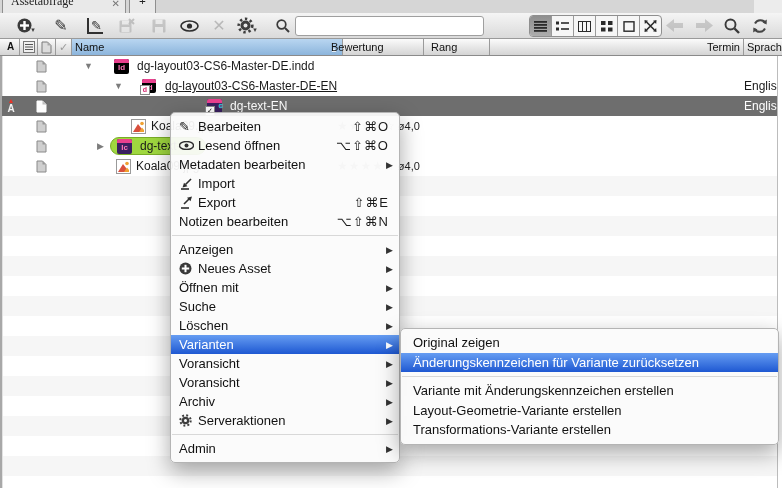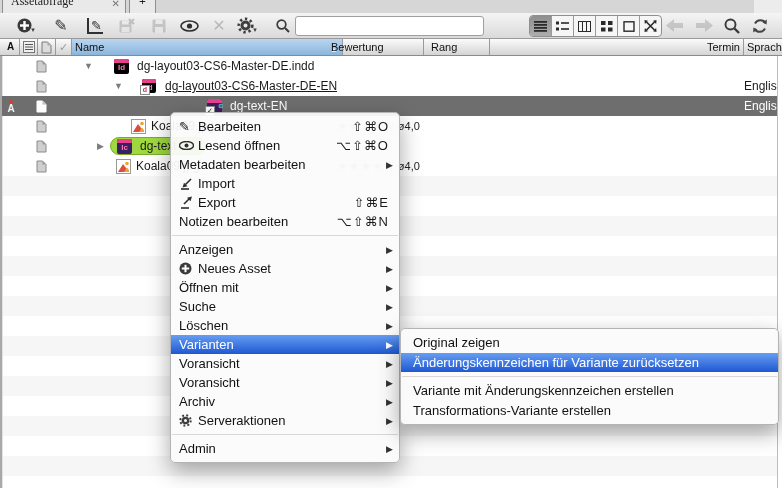--- a/index.html
+++ b/index.html
@@ -516,17 +516,20 @@
         <span class="lbl">Original zeigen</span>
       </div>
     <div class="mi mi-hl">
         <span class="lbl">Änderungskennzeichen für Variante zurücksetzen</span>
       </div>
     <div class="msep"></div>
     <div class="mi">
         <span class="lbl">Variante mit Änderungskennzeichen erstellen</span>
       </div>
     <div class="mi">
+        <span class="lbl">Layout-Geometrie-Variante erstellen</span>
+      </div>
+    <div class="mi">
         <span class="lbl">Transformations-Variante erstellen</span>
       </div>
   </div>
 
 </div>
 
 </body></html>

